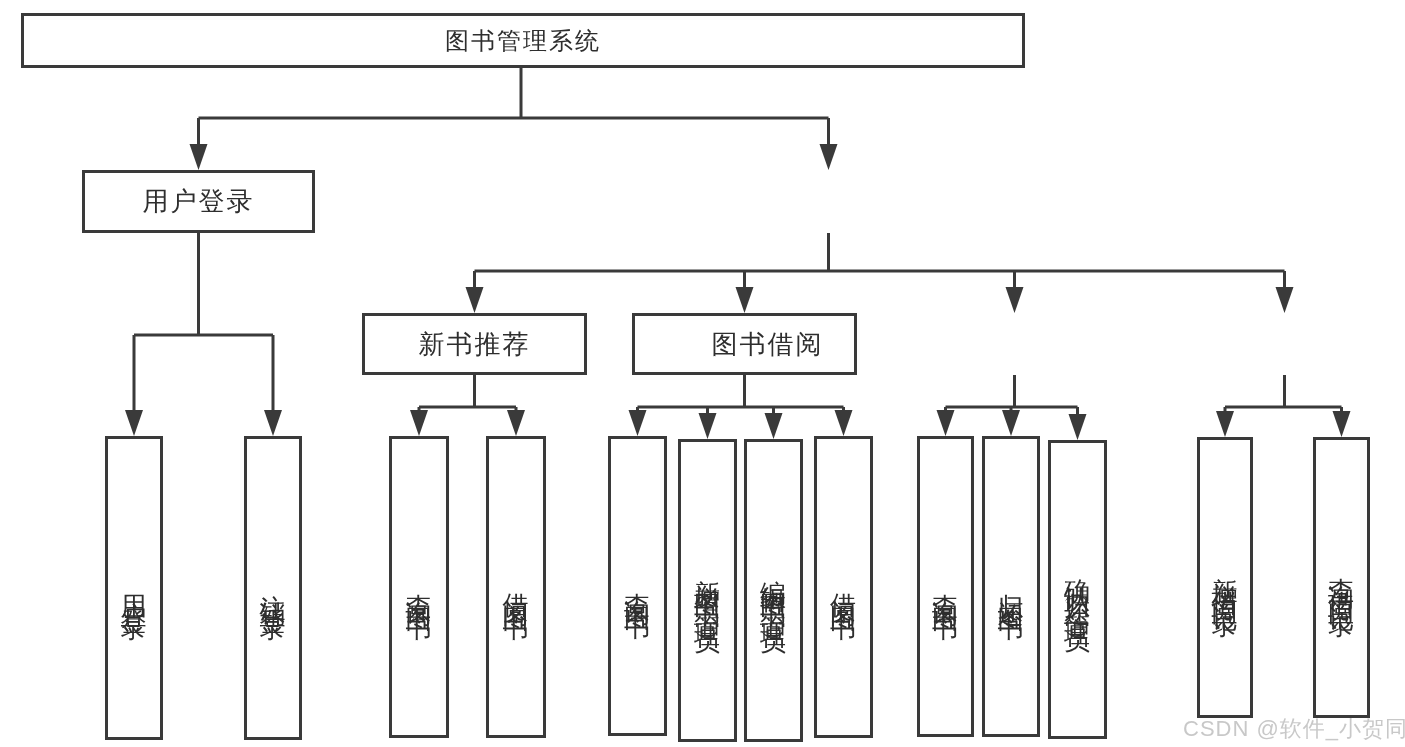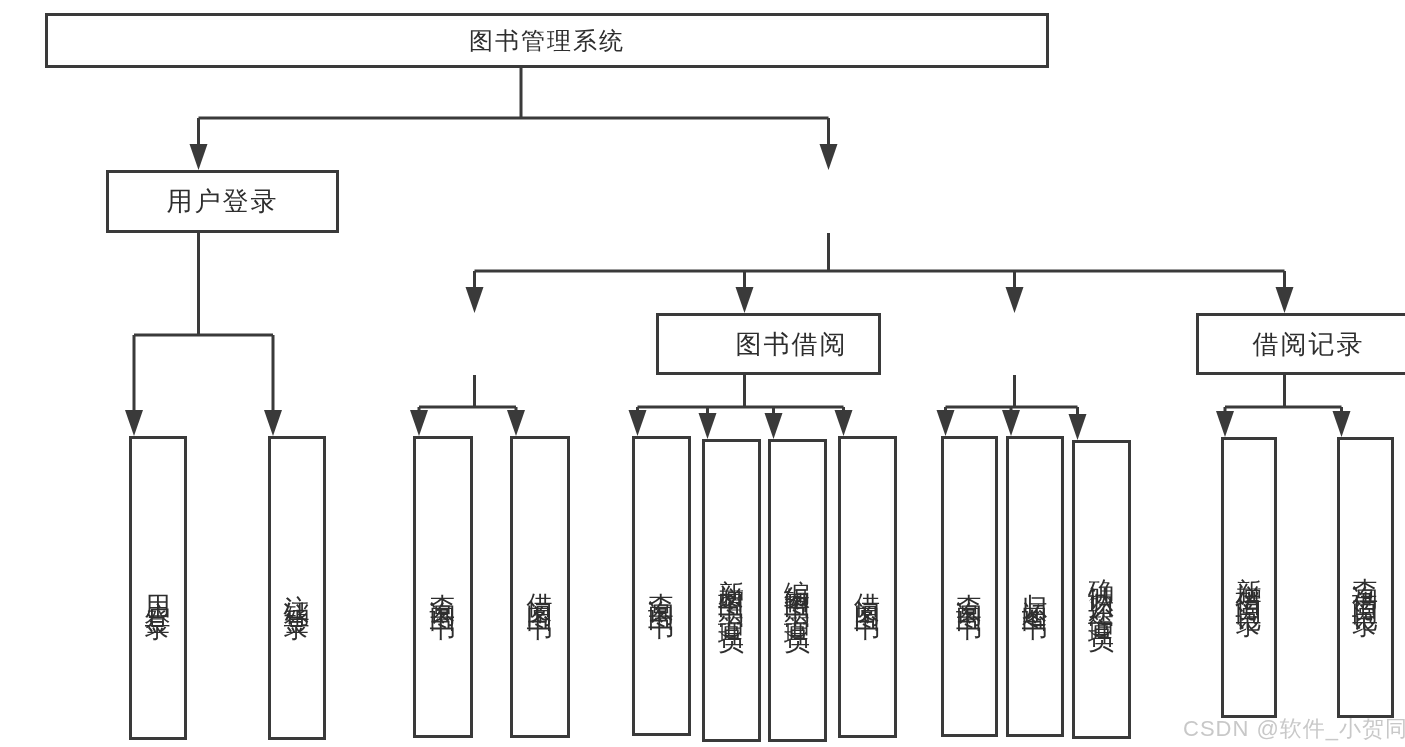--- a/index.html
+++ b/index.html
@@ -20,21 +20,20 @@
   }
   .node {
     position: absolute;
     border: 3px solid #3a3a3a;
     background: #ffffff;
     box-sizing: border-box;
     display: flex;
     align-items: center;
     justify-content: center;
     z-index: 1;
-    margin-left: 24px;
   }
   .h-label {
     font-size: 26px;
     letter-spacing: 2px;
     white-space: nowrap;
   }
   .root-label {
     font-size: 24px;
     letter-spacing: 2px;
     white-space: nowrap;
@@ -96,25 +95,25 @@
   </svg>
 
   <div class="node" style="left:21px; top:13px; width:1004px; height:55px;">
     <span class="root-label">图书管理系统</span>
   </div>
 
   <div class="node" style="left:82px; top:170px; width:233px; height:63px;">
     <span class="h-label">用户登录</span>
   </div>
 
+  <div class="node" style="left:362px; top:313px; width:225px; height:62px;">
+    <span class="h-label">新书推荐</span>
+  </div>
   <div class="node" style="left:632px; top:313px; width:225px; height:62px;padding-left:46px;">
     <span class="h-label">图书借阅</span>
-  </div>
-  <div class="node" style="left:1172px; top:313px; width:225px; height:62px;">
-    <span class="h-label">借阅记录</span>
   </div>
 
   <div class="node leaf" style="left:105px; top:436px; width:58px; height:304px;">
     <span>用户登录</span>
   </div>
   <div class="node leaf" style="left:244px; top:436px; width:58px; height:304px;">
     <span>注销登录</span>
   </div>
 
   <div class="node leaf" style="left:389px; top:436px; width:60px; height:302px;">

